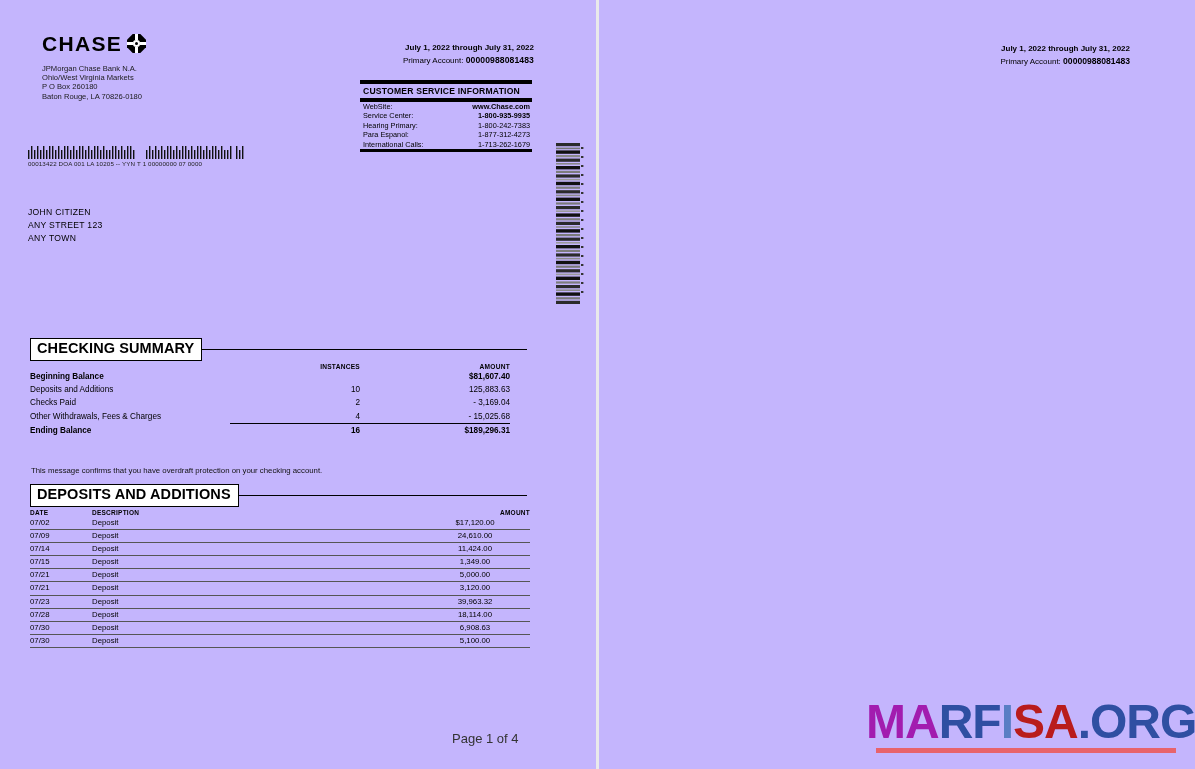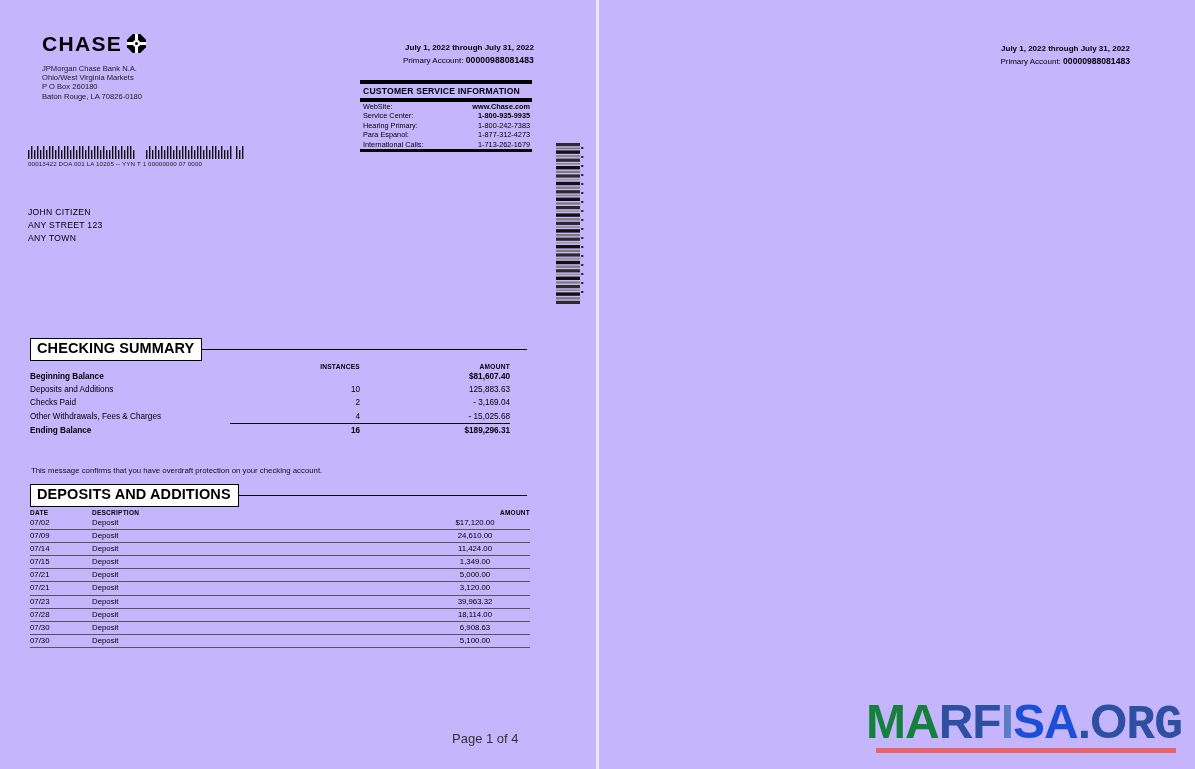--- a/index.html
+++ b/index.html
@@ -492,17 +492,17 @@
 
     <div class="r-period">July 1, 2022 through July 31, 2022</div>
     <div class="r-acct">
       <span>Primary Account:</span>
       <b>00000988081483</b>
     </div>
 
   </div>
 
   <div id="watermark">
-    <span style="color: #15803d;">MA</span><span style="color: rgb(47, 79, 162);">RF</span><span style="color: rgb(90, 126, 196);">I</span><span style="color: #1d4ed8;">SA</span><span style="color: rgb(47, 79, 162);">.</span><span style="color: rgb(47, 79, 162);">O</span><span style="color: rgb(47, 79, 162); font-family: Liberation Mono, monospace;">RG</span>
+    <span style="color: #a21caf;">MA</span><span style="color: rgb(47, 79, 162);">RF</span><span style="color: rgb(90, 126, 196);">I</span><span style="color: #b91c1c;">SA</span><span style="color: rgb(47, 79, 162);">.</span><span style="color: rgb(47, 79, 162);">O</span><span style="color: rgb(47, 79, 162);">RG</span>
   </div>
   <div id="wm-underline" style="background: rgb(232, 99, 107);"></div>
 
 </div>
 
 </body></html>

